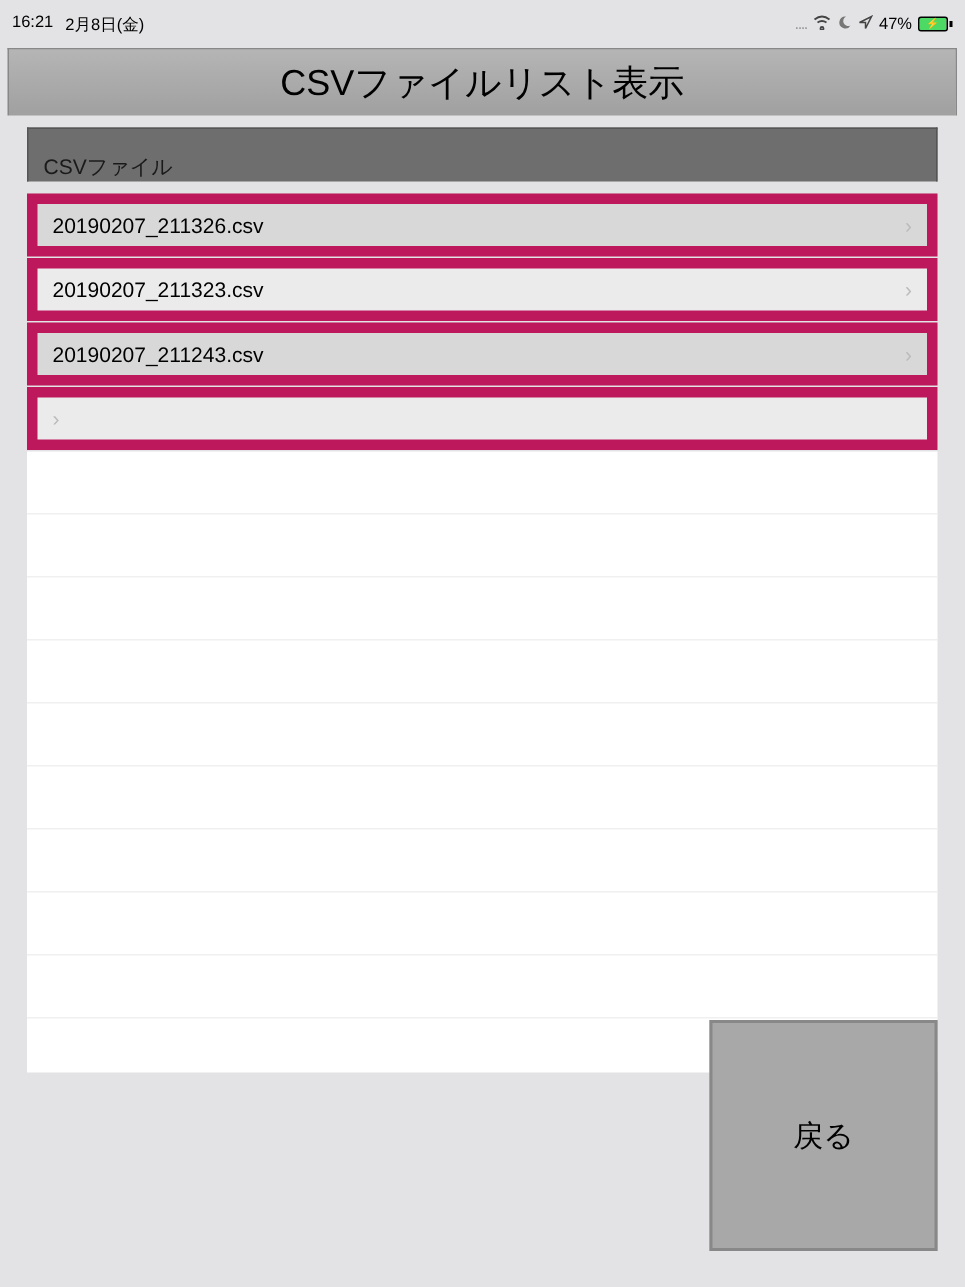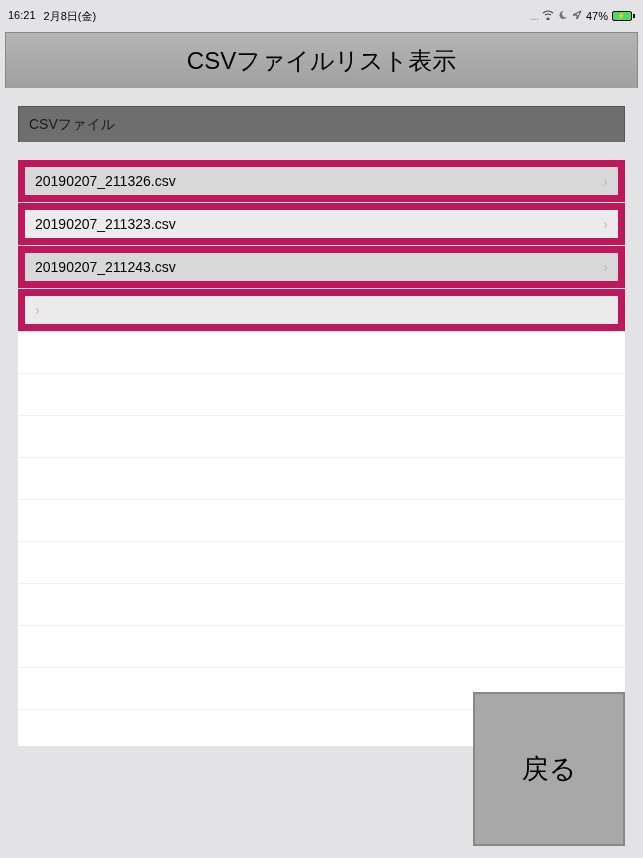--- a/index.html
+++ b/index.html
@@ -63,38 +63,38 @@
       position: absolute;
       left: 50%;
       top: 50%;
       transform: translate(-50%, -50%);
       font-size: 7px;
       color: #000;
     }
     .title-bar {
       margin: 0 5px;
       background: linear-gradient(to bottom, #b5b5b5, #a0a0a0);
-      height: 56px;
+      height: 45px;
       display: flex;
       align-items: center;
       justify-content: center;
       border: 1px solid #888;
       border-bottom: none;
     }
     .title-text {
       font-size: 24px;
       color: #000;
       font-weight: 400;
     }
     .section-header {
-      margin: 18px 18px;
+      margin: 8px 18px;
       background: #6e6e6e;
       height: 36px;
       display: flex;
-      align-items: center;
+      align-items: flex-end;
       padding: 0 10px;
       border: 1px solid #555;
       border-bottom: none;
     }
     .section-header-text {
       font-size: 14px;
       color: #1a1a1a;
     }
     .file-list {
       margin: 0 18px;
@@ -127,31 +127,31 @@
       margin: 0 18px;
       background: #fff;
       height: 414px;
     }
     .content-row {
       height: 42px;
       border-bottom: 1px solid #f0f0f0;
     }
     .back-button {
       position: absolute;
-      bottom: 12px;
+      bottom: 24px;
       right: 18px;
       width: 152px;
       height: 154px;
       background: #a8a8a8;
       border: 2px solid #888;
       display: flex;
       align-items: center;
       justify-content: center;
       cursor: pointer;
-      font-size: 27px;
+      font-size: 20px;
       color: #000;
     }
   </style>
 </head>
 <body>
 
 <div class="status-bar">
   <div class="status-left">
     <span>16:21</span>
     <span>2月8日(金)</span>

